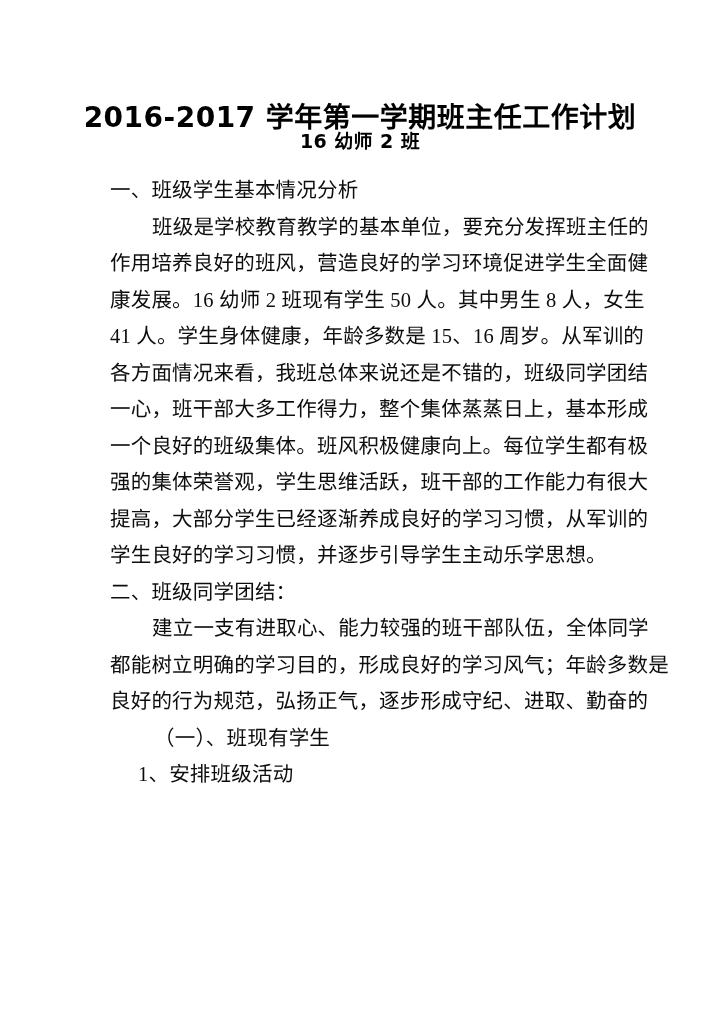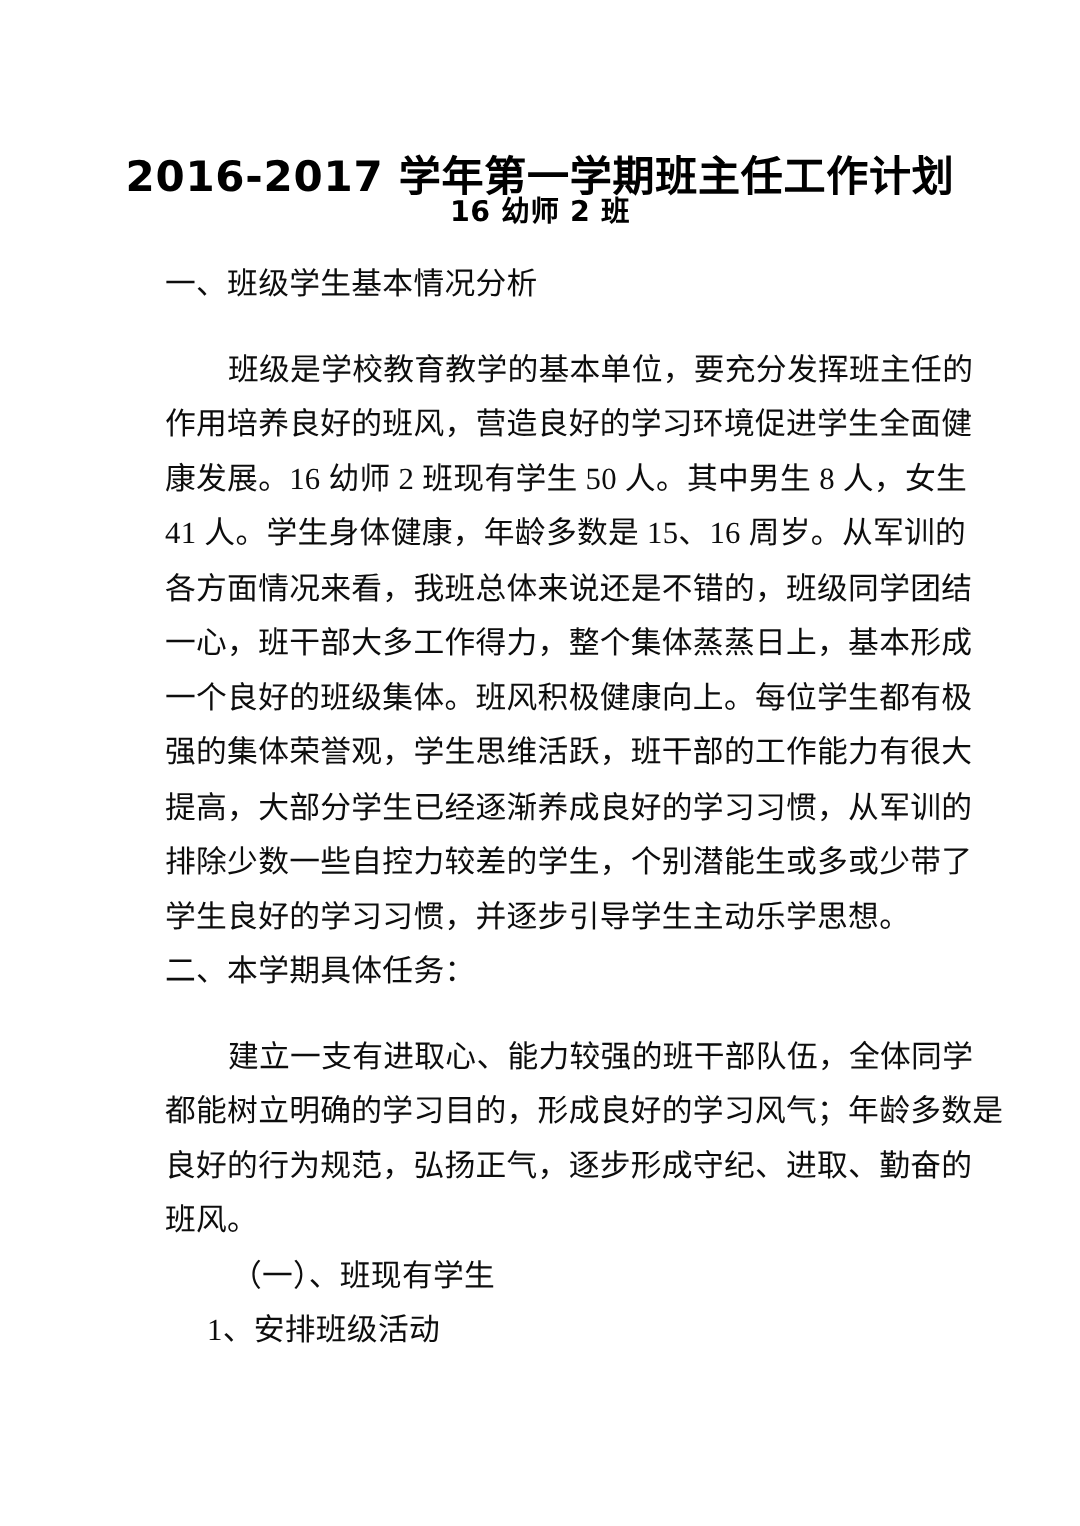--- a/index.html
+++ b/index.html
@@ -67,21 +67,21 @@
     font-family: Liberation Serif, serif;
     font-size: 20.5px;
     line-height: 36.5px;
     height: 36.5px;
     letter-spacing: 0.2px;
     white-space: pre;
     color: #0d0d0d;
   }
 
   
-  .ind-2 { padding-left: 42px; margin-top: 20px; }   
+  .ind-2 { padding-left: 42px; }   
   .ind-sub { padding-left: 44px; } 
   .ind-item { padding-left: 28px; }
 </style>
 </head>
 <body>
 
 <div class="page">
 
   <h1 class="doc-title">2016-2017 学年第一学期班主任工作计划</h1>
 
@@ -92,24 +92,22 @@
   <div class="line">一、班级学生基本情况分析</div>
       <div class="line ind-2">班级是学校教育教学的基本单位，要充分发挥班主任的</div>
       <div class="line">作用培养良好的班风，营造良好的学习环境促进学生全面健</div>
       <div class="line">康发展。16 幼师 2 班现有学生 50 人。其中男生 8 人，女生</div>
       <div class="line">41 人。学生身体健康，年龄多数是 15、16 周岁。从军训的</div>
       <div class="line">各方面情况来看，我班总体来说还是不错的，班级同学团结</div>
       <div class="line">一心，班干部大多工作得力，整个集体蒸蒸日上，基本形成</div>
       <div class="line">一个良好的班级集体。班风积极健康向上。每位学生都有极</div>
       <div class="line">强的集体荣誉观，学生思维活跃，班干部的工作能力有很大</div>
       <div class="line">提高，大部分学生已经逐渐养成良好的学习习惯，从军训的</div>
-      <div class="line">排除少数一些自控力较差的学生，个别潜能生或多或少带了</div>
       <div class="line">学生良好的学习习惯，并逐步引导学生主动乐学思想。</div>
-      <div class="line">二、本学期具体任务：</div>
+      <div class="line">二、班级同学团结：</div>
       <div class="line ind-2">建立一支有进取心、能力较强的班干部队伍，全体同学</div>
       <div class="line">都能树立明确的学习目的，形成良好的学习风气；年龄多数是</div>
       <div class="line">良好的行为规范，弘扬正气，逐步形成守纪、进取、勤奋的</div>
-      <div class="line">班风。</div>
       <div class="line ind-sub">（一）、班现有学生</div>
       <div class="line ind-item">1、安排班级活动</div>
     </div>
 
 </div>
 
 </body></html>

